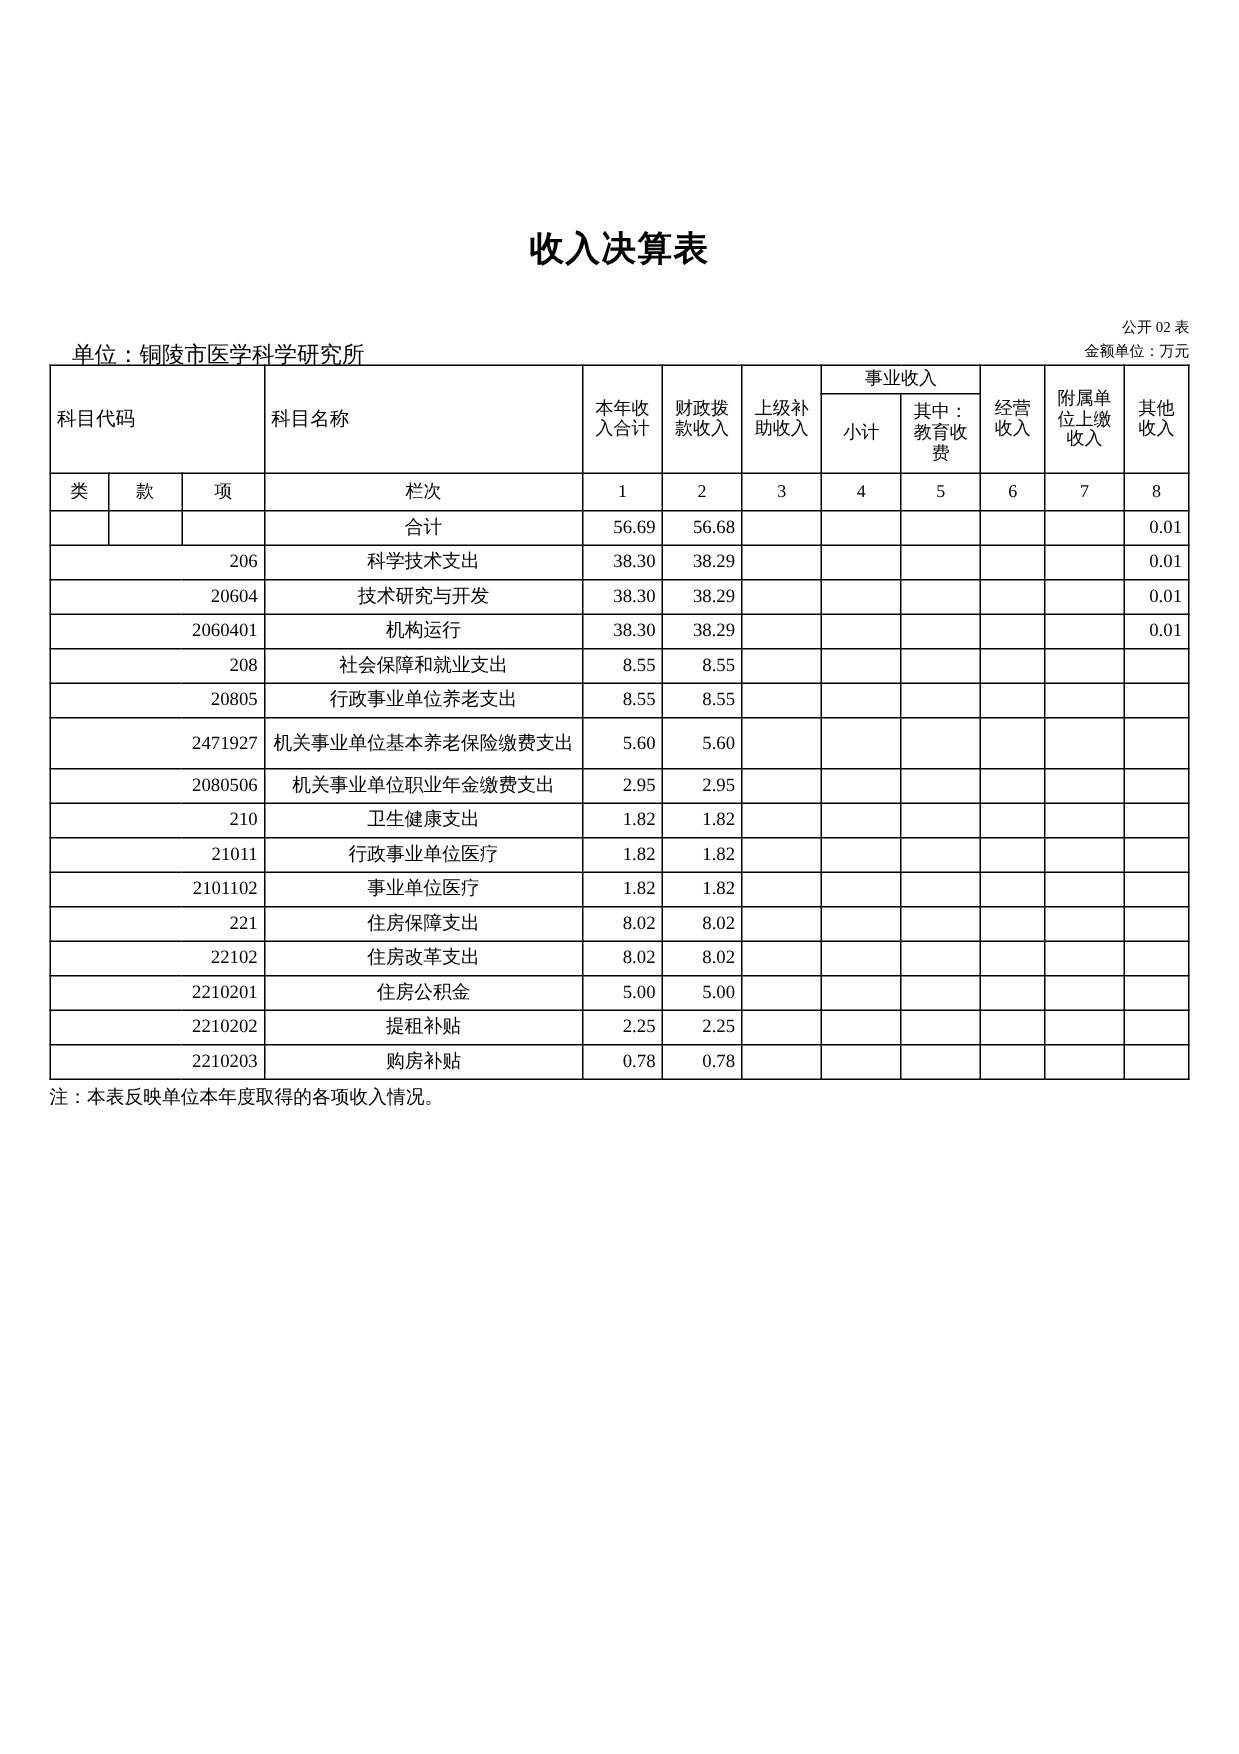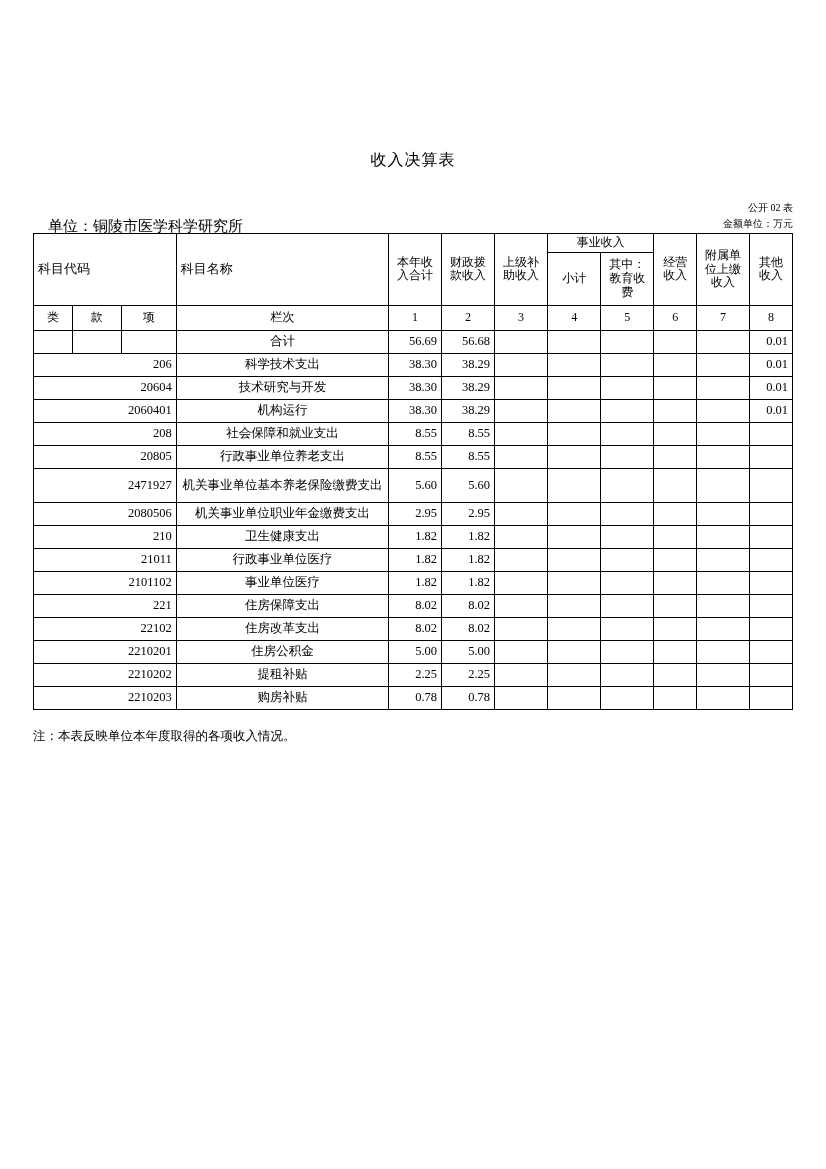--- a/index.html
+++ b/index.html
@@ -16,22 +16,22 @@
   }
   .page {
     width: 826px;
     height: 1169px;
     position: relative;
     box-sizing: border-box;
     padding: 0 33px;
   }
   .doc-title {
     text-align: center;
-    font-size: 16px;
-    font-weight: normal;
+    font-size: 23px;
+    font-weight: bold;
     letter-spacing: 1px;
     margin-top: 150px;
     font-family: "Liberation Sans", "DejaVu Sans", sans-serif;
   }
   .meta-row {
     position: relative;
     height: 16px;
     font-size: 11.5px;
   }
   .meta-right {
@@ -90,21 +90,21 @@
     font-size: 12.5px;
   }
   .num {
     text-align: right;
     padding-right: 5px;
     font-size: 12.5px;
   }
   .row-h { height: 23px; }
   .row-h2 { height: 34px; }
   .note {
-    margin-top: 18px;
+    margin-top: 3px;
     font-size: 12.5px;
   }
 </style>
 </head>
 <body>
 
 <div class="page">
 
   <div class="doc-title">收入决算表</div>
 

